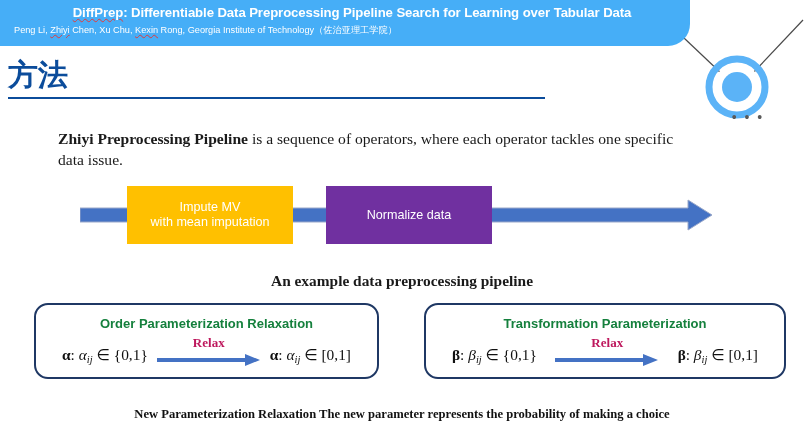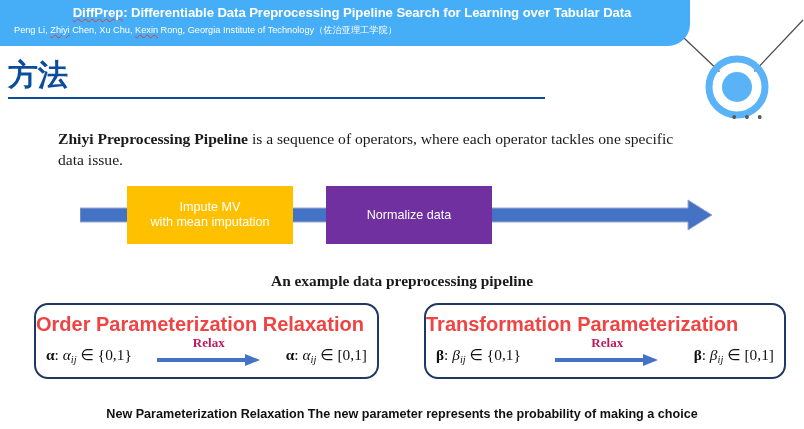--- a/index.html
+++ b/index.html
@@ -170,33 +170,34 @@
     height: 76px;
     border: 2px solid #1F3864;
     border-radius: 14px;
     background: #ffffff;
     box-sizing: border-box;
   }
   .rbox-left  { left: 34px;  width: 345px; }
   .rbox-right { left: 424px; width: 362px; }
 
   .rbox-title {
-    font-size: 20px;
-    font-weight: bold;
-    color: #ef4444;
+    text-align: center;
+    font-size: 13px;
+    font-weight: bold;
+    color: #15803d;
     margin-top: 10px;
     line-height: 18px;
   }
   .rbox-row {
     position: relative;
     display: flex;
     align-items: center;
     justify-content: space-between;
     margin-top: 7px;
-    padding: 0 10px;
+    padding: 0 26px;
     box-sizing: border-box;
     height: 30px;
   }
   .math {
     font-family: "Liberation Serif", serif;
     font-size: 15.4px;
     color: #111111;
     white-space: nowrap;
   }
   .math .bsym { font-weight: bold; font-style: normal; }
@@ -236,20 +237,21 @@
   .bottom-caption {
     position: absolute;
     left: 0;
     top: 406px;
     width: 804px;
     text-align: center;
     font-size: 12.6px;
     font-weight: bold;
     color: #111111;
     line-height: 16px;
+    font-family: Liberation Serif, serif;
   }
 </style>
 </head>
 <body>
 
 <div id="slide">
 
   <svg class="node-svg" viewBox="0 0 144 140">
     <line x1="24" y1="38" x2="62" y2="74" stroke="#4a4a4a" stroke-width="1.2"></line>
     <line x1="143" y1="20" x2="92" y2="74" stroke="#4a4a4a" stroke-width="1.2"></line>

